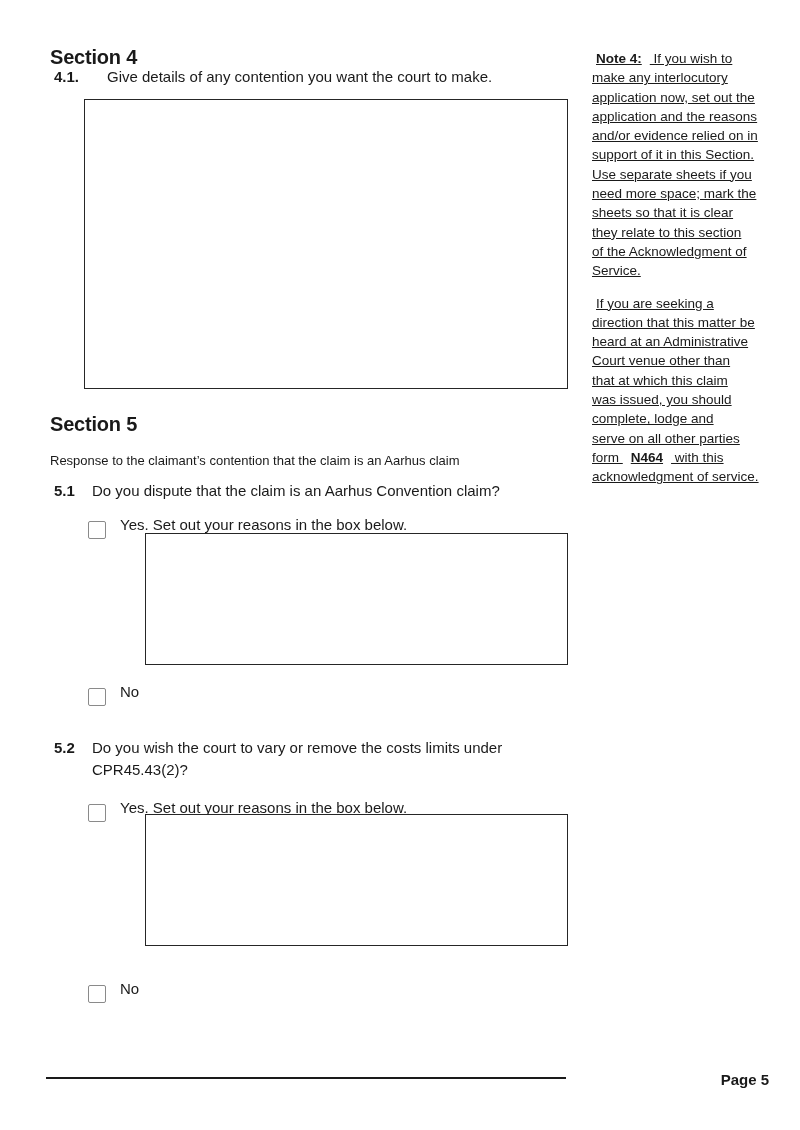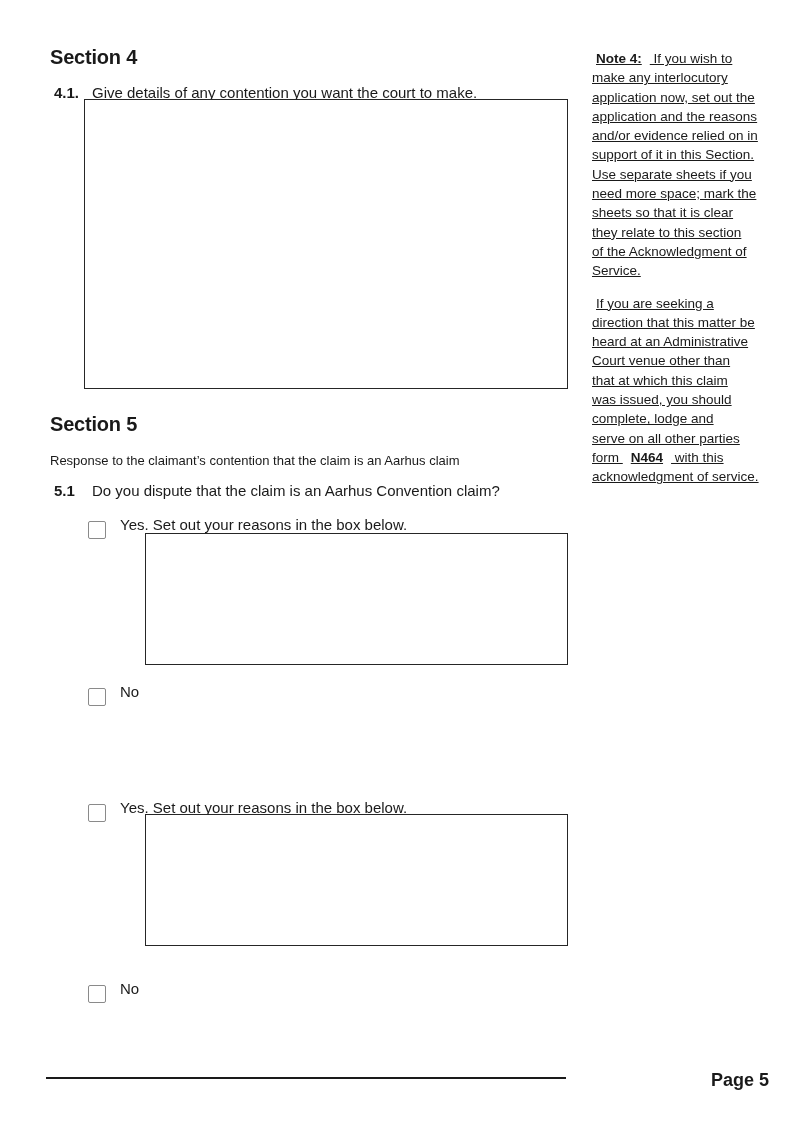--- a/index.html
+++ b/index.html
@@ -55,31 +55,31 @@
     font-size:13.5px; line-height:19.3px;text-decoration:underline;
   }
   .sidebar p { margin:0 0 5px 0; white-space:pre-line; }
   .sidebar strong, .q-num, b { font-weight:700; }
   .footer-rule {
     position:absolute; left:38px; top:1069px; width:520px; height:0;
     border-top:2px solid #1a1a1a;
   }
   .page-number {
     position:absolute; right:35px; top:1060px;
-    font-size:18px; font-weight:700; line-height:16px;
+    font-size:15px; font-weight:700; line-height:16px;
   }
 </style>
 </head>
 <body>
 
 <div class="page">
 
   <h1 class="section-heading" style="top:33px; left:38px;">Section 4</h1>
 
-  <div class="q-row" style="top:66px;">
+  <div class="q-row" style="top:50px;gap:15px;">
       <span class="q-num">4.1.</span>
       <span class="q-text">Give details of any contention you want the court to make.</span>
     </div>
 
   <div class="answer-box box-41"></div>
 
   <h1 class="section-heading" style="top:400px; left:38px;">Section 5</h1>
 
   <div class="intro-line" style="top:439px;">Response to the claimant’s contention that the claim is an Aarhus claim</div>
 
@@ -93,20 +93,25 @@
       <span>Yes. Set out your reasons in the box below.</span>
     </div>
 
   <div class="answer-box box-51"></div>
 
   <div class="check-row" style="top:666px;">
       <span class="checkbox"></span>
       <span>No</span>
     </div>
 
+  <div class="q-row" style="top:721px;">
+      <span class="q-num">5.2</span>
+      <span class="q-text">Do you wish the court to vary or remove the costs limits under
+CPR45.43(2)?</span>
+    </div>
 
   <div class="check-row" style="top:782px;">
       <span class="checkbox"></span>
       <span>Yes. Set out your reasons in the box below.</span>
     </div>
 
   <div class="answer-box box-52"></div>
 
   <div class="check-row" style="top:963px;">
       <span class="checkbox"></span>

